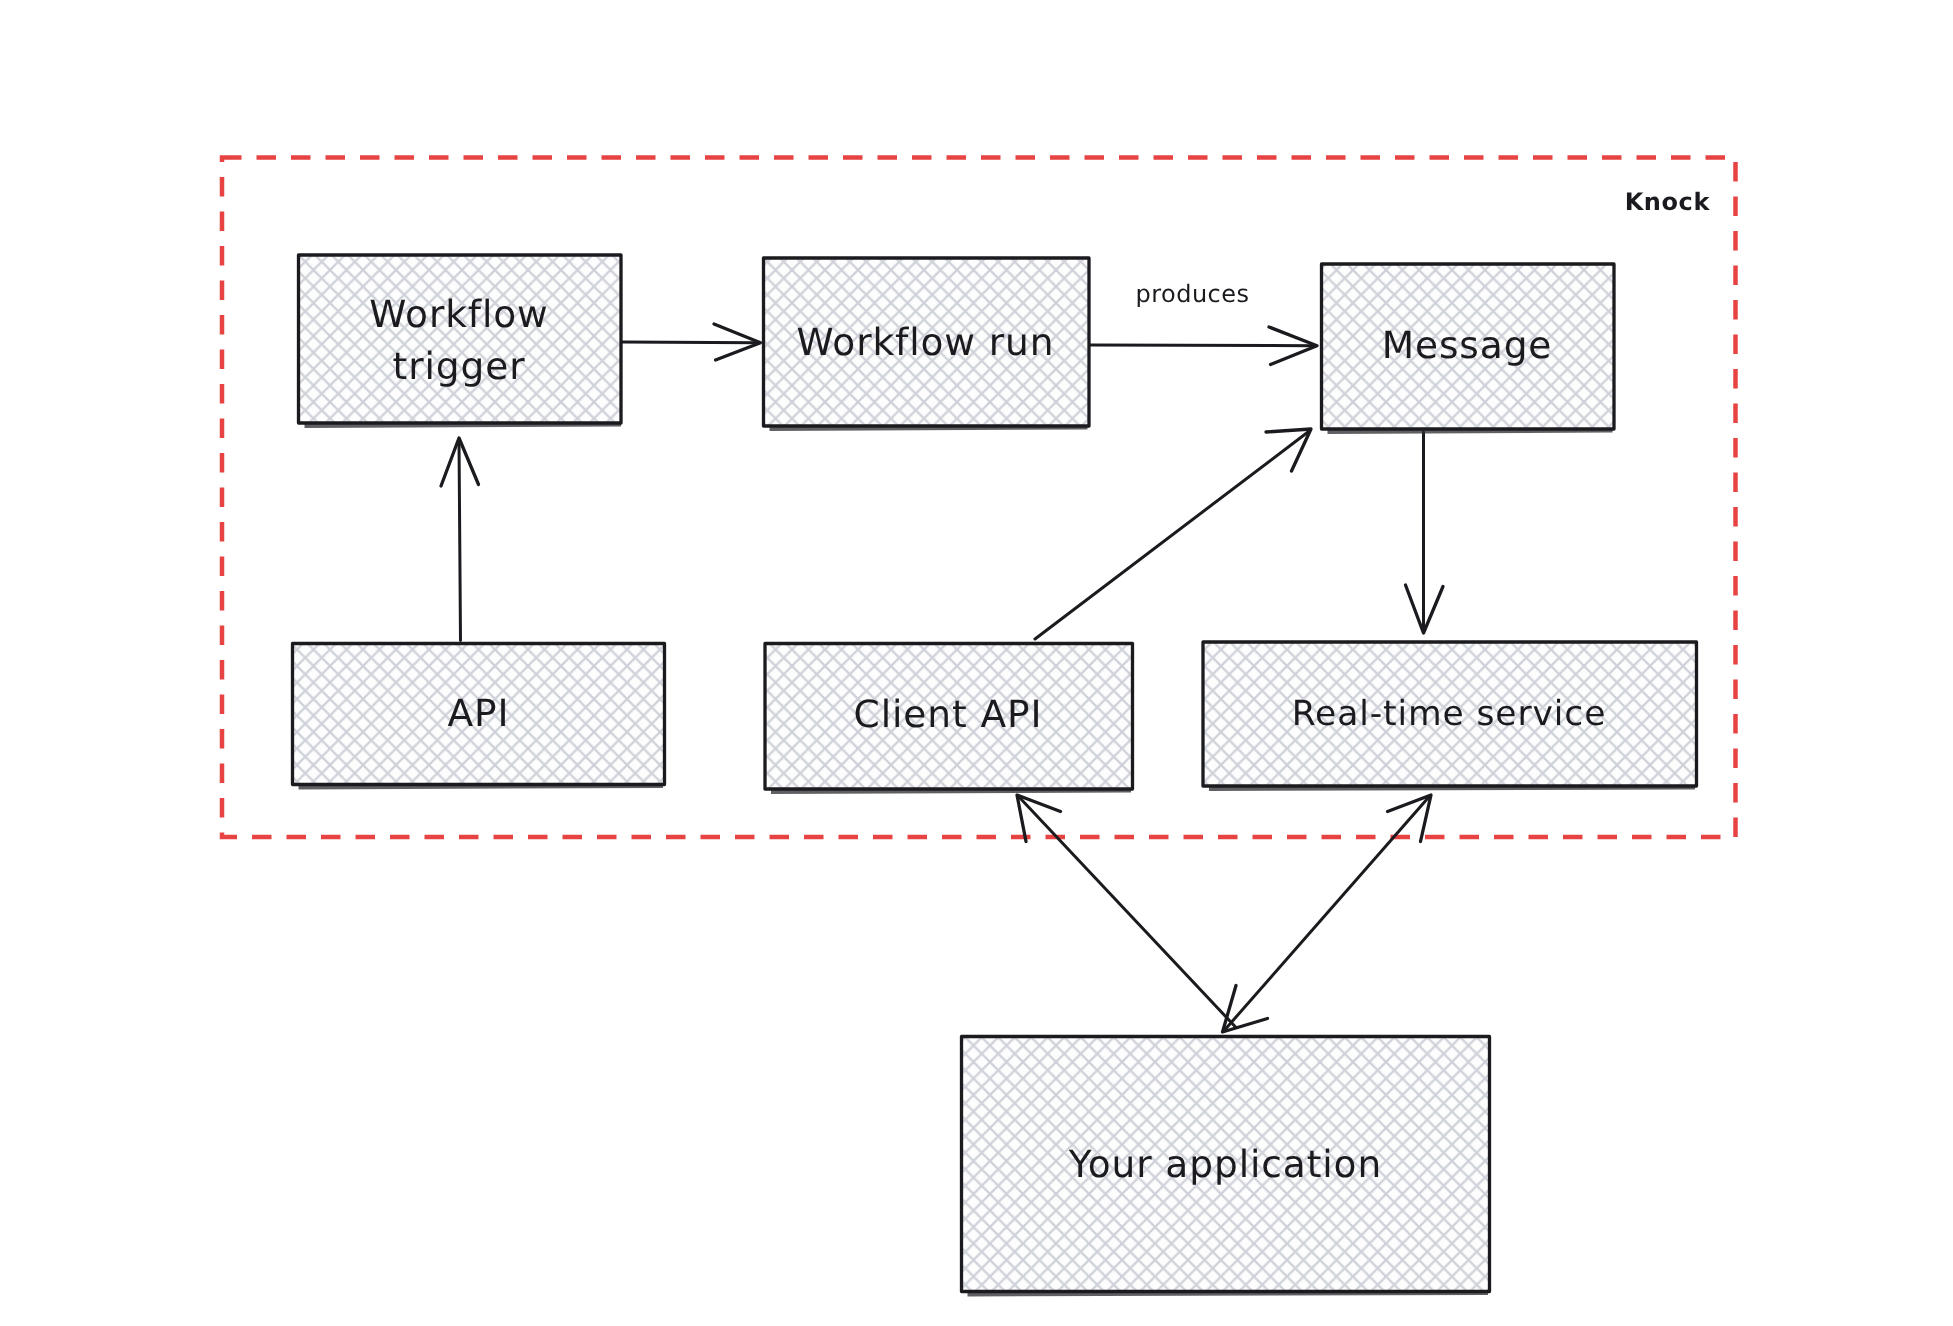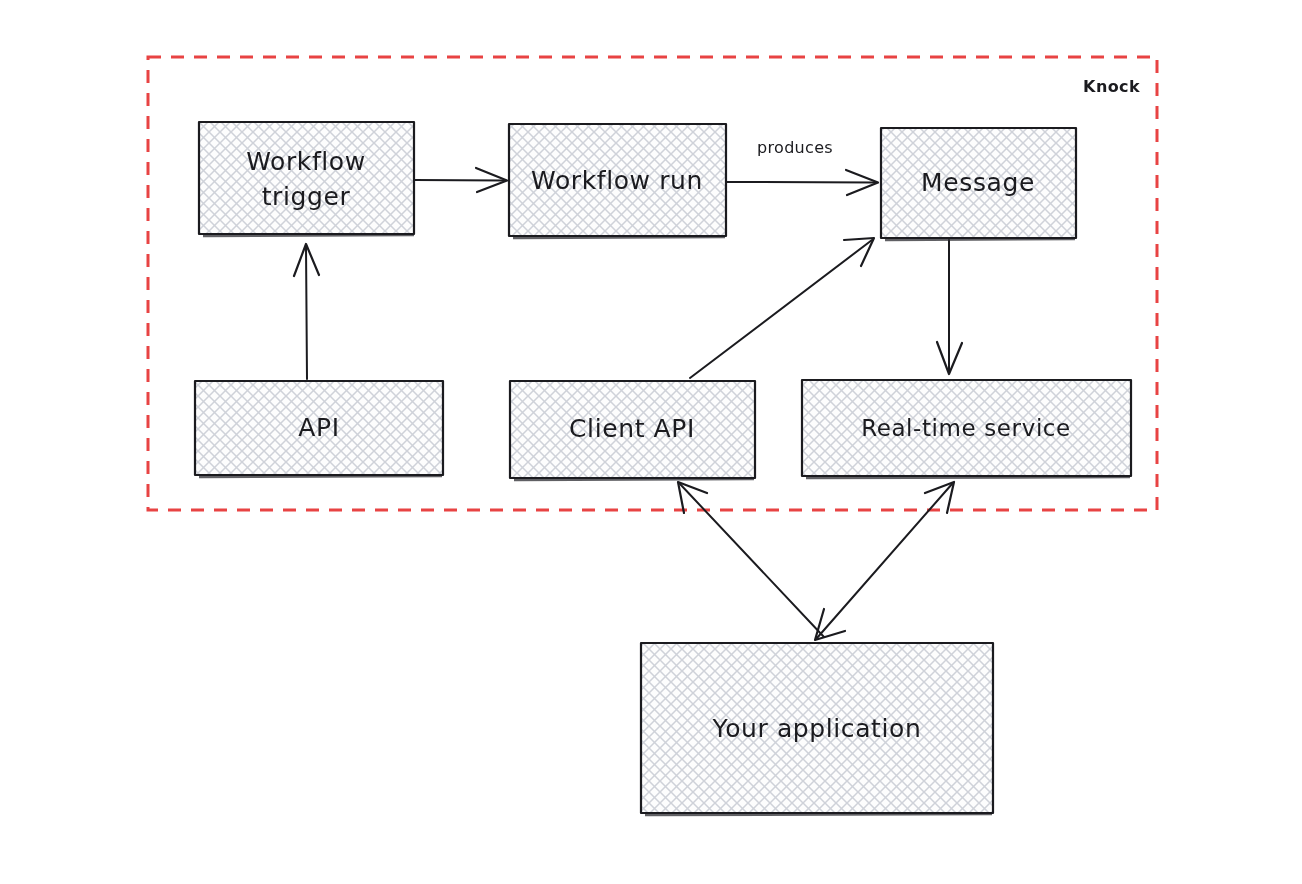--- a/index.html
+++ b/index.html
@@ -11,20 +11,21 @@
     width: 1302px;
     height: 884px;
     position: relative;
     overflow: hidden;
     font-family: "DejaVu Sans", sans-serif;
   }
 
   #diagram-root {
     position: absolute;
     inset: 0;
+    margin-top: 48px;
   }
 
   svg#scene {
     position: absolute;
     left: 0;
     top: 0;
     width: 1302px;
     height: 884px;
     display: block;
   }

